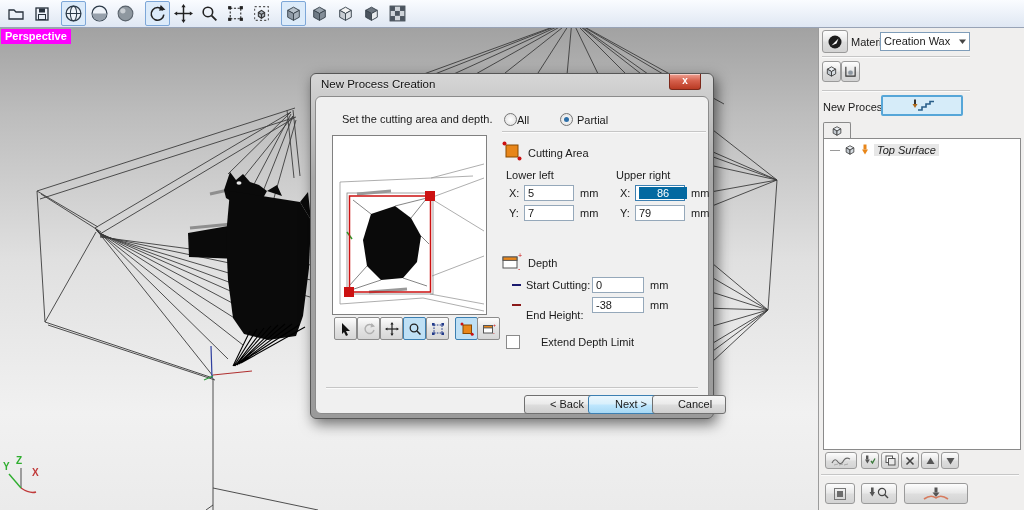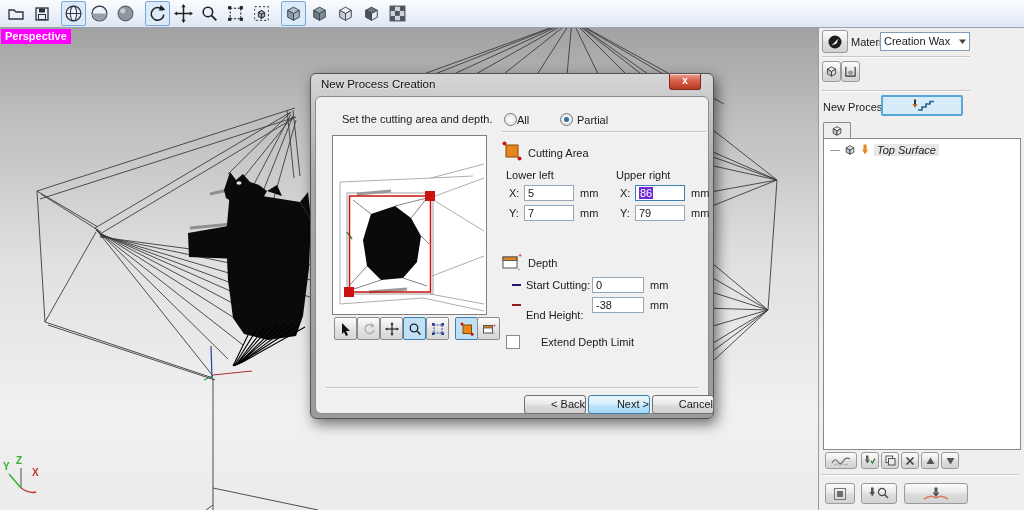--- a/index.html
+++ b/index.html
@@ -12,28 +12,28 @@
   .tsep{width:6px;height:23px;}
   
   .canvas{left:0;top:28px;width:818px;height:482px;background:linear-gradient(180deg,#a2a2a2 0%,#bdbdbd 18%,#e0e0e0 48%,#f1f1f1 80%,#ebebeb 100%);}
   .persp{left:1px;top:29px;background:#ff00ff;color:#ffffff;font-weight:bold;padding:1px 4px 2px 4px;font-size:11px;}
   
   .dialog{left:310px;top:73px;width:402px;height:344px;background:linear-gradient(#d6d6d6,#a8a8a8 30%,#9a9a9a);border:1px solid #565656;border-radius:6px;box-shadow:3px 5px 14px rgba(0,0,0,.55);}
   .dlg-title{position:absolute;left:10px;top:4px;font-size:11.5px;color:#111;text-shadow:0 1px 0 rgba(255,255,255,.5);}
   .dlg-close{position:absolute;right:12px;top:0px;width:30px;height:15px;background:linear-gradient(#f0a294,#d6604c 45%,#b93a23);border:1px solid #7c281a;border-top:none;border-radius:0 0 3px 3px;color:#fff;font-weight:bold;font-size:10px;text-align:center;line-height:14px;box-shadow:inset 0 1px 0 rgba(255,255,255,.5);}
   .dlg-body{position:absolute;left:4px;top:22px;right:4px;bottom:4px;background:#f0f0f0;border:1px solid #8b8b8b;border-radius:6px;}
   .fld{position:absolute;height:16px;background:#fff;border:1px solid #95a8ba;font-size:11px;line-height:15px;padding-left:3px;box-sizing:border-box;}
-  .selval{background:#6d28d9;color:#fff;padding:0 1px;}
+  .selval{background:#0369a1;color:#fff;padding:0 18px;}
   .radio{width:11px;height:11px;border:1px solid #777;border-radius:50%;background:radial-gradient(#fff,#dcdcdc);display:inline-block;position:relative;}
   .radio.sel::after{content:"";position:absolute;left:2.5px;top:2.5px;width:5px;height:5px;border-radius:50%;background:#2d6fa8;}
   .chk{width:12px;height:12px;border:1px solid #8a8a8a;background:#fff;display:inline-block;}
   .sep{position:absolute;height:0;border-top:1px solid #c6c6c6;border-bottom:1px solid #fbfbfb;}
   .pbtn{position:absolute;width:21px;height:21px;border:1px solid #8c8c8c;border-radius:2px;background:linear-gradient(#fdfdfd,#e4e4e4 50%,#d6d6d6);display:flex;align-items:center;justify-content:center;}
   .pbtn.on{background:#bfe0f5;border-color:#3c7fb1;}
-  .wbtn{position:absolute;width:60px;height:17px;border:1px solid #707070;border-radius:3px;background:linear-gradient(#f6f6f6,#ebebeb 45%,#dcdcdc 55%,#cfcfcf);font-size:11px;text-align:right;line-height:16px;}
+  .wbtn{position:absolute;width:60px;height:17px;border:1px solid #707070;border-radius:3px;background:linear-gradient(#f6f6f6,#ebebeb 45%,#dcdcdc 55%,#cfcfcf);font-size:11px;text-align:center;line-height:16px;padding-left:12px;}
   .wbtn.focus{border-color:#3c7fb1;background:linear-gradient(#eaf6fd,#d9f0fc 45%,#bee6fd 55%,#a7d9f5);}
   
   .rpanel{left:818px;top:28px;width:206px;height:482px;background:#f0efee;border-left:1px solid #9b9b9b;box-sizing:border-box;}
   .sbtn{position:absolute;border:1px solid #9a9a9a;border-radius:3px;background:linear-gradient(#fdfdfd,#e9e9e9 45%,#dddddd 55%,#d3d3d3);display:flex;align-items:center;justify-content:center;}
   .npbtn{position:absolute;background:#d6ecf9;border:2px solid #56a6d8;border-radius:2px;display:flex;align-items:center;justify-content:center;}
   .tree{position:absolute;background:#fff;border:1px solid #8a8a8a;}
   .tab{position:absolute;background:#f0efee;border:1px solid #8a8a8a;border-bottom:none;border-radius:2px 2px 0 0;display:flex;align-items:center;justify-content:center;}
   .lbl{position:absolute;white-space:nowrap;}
 </style>
 </head>

